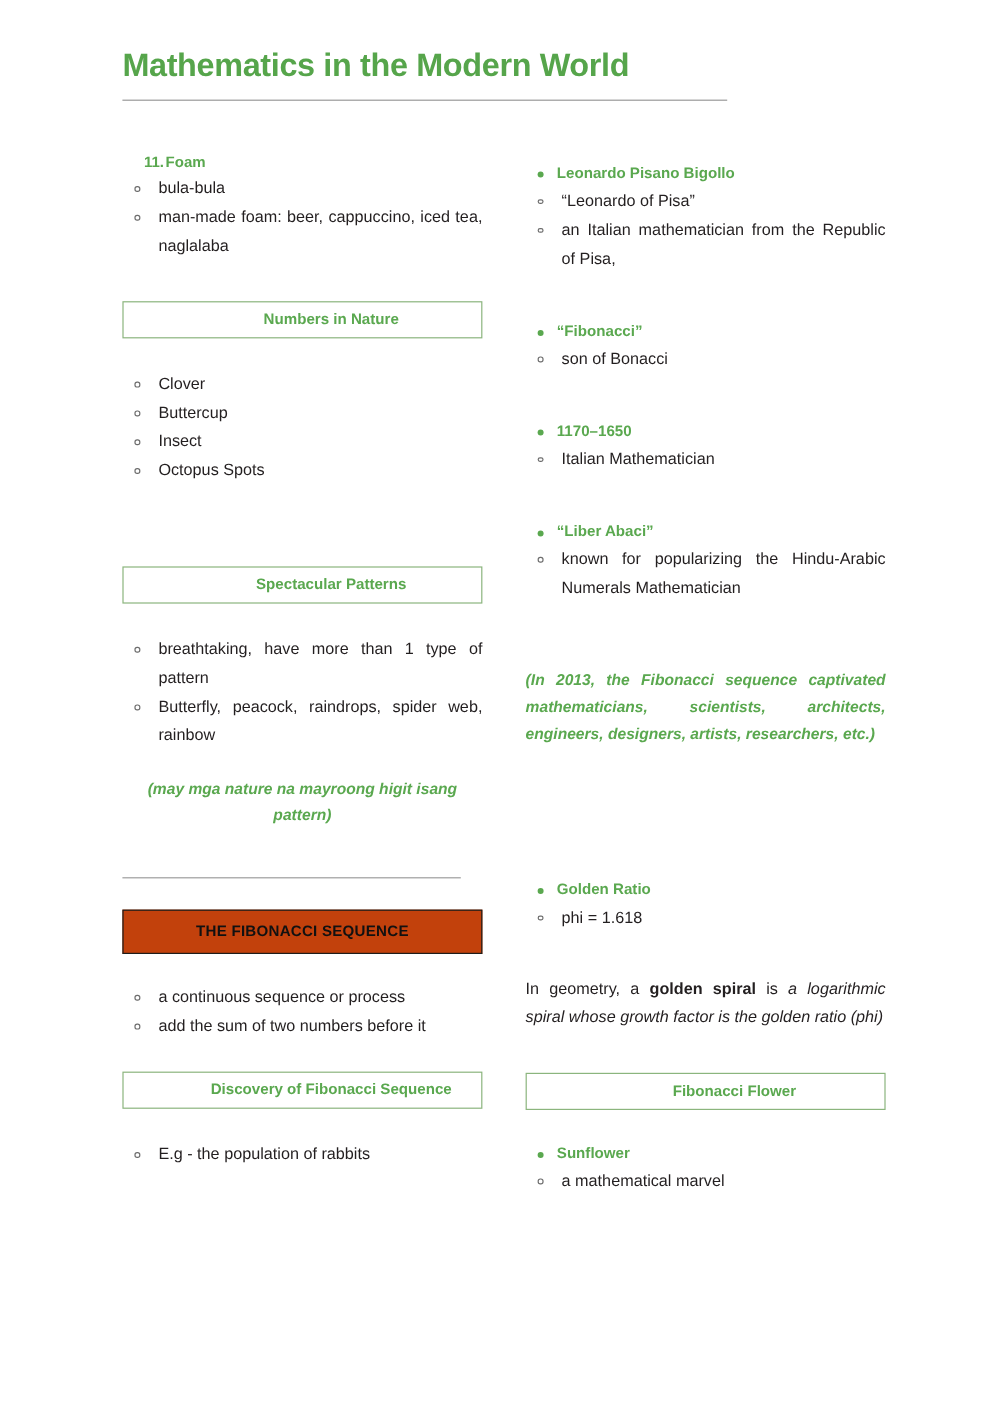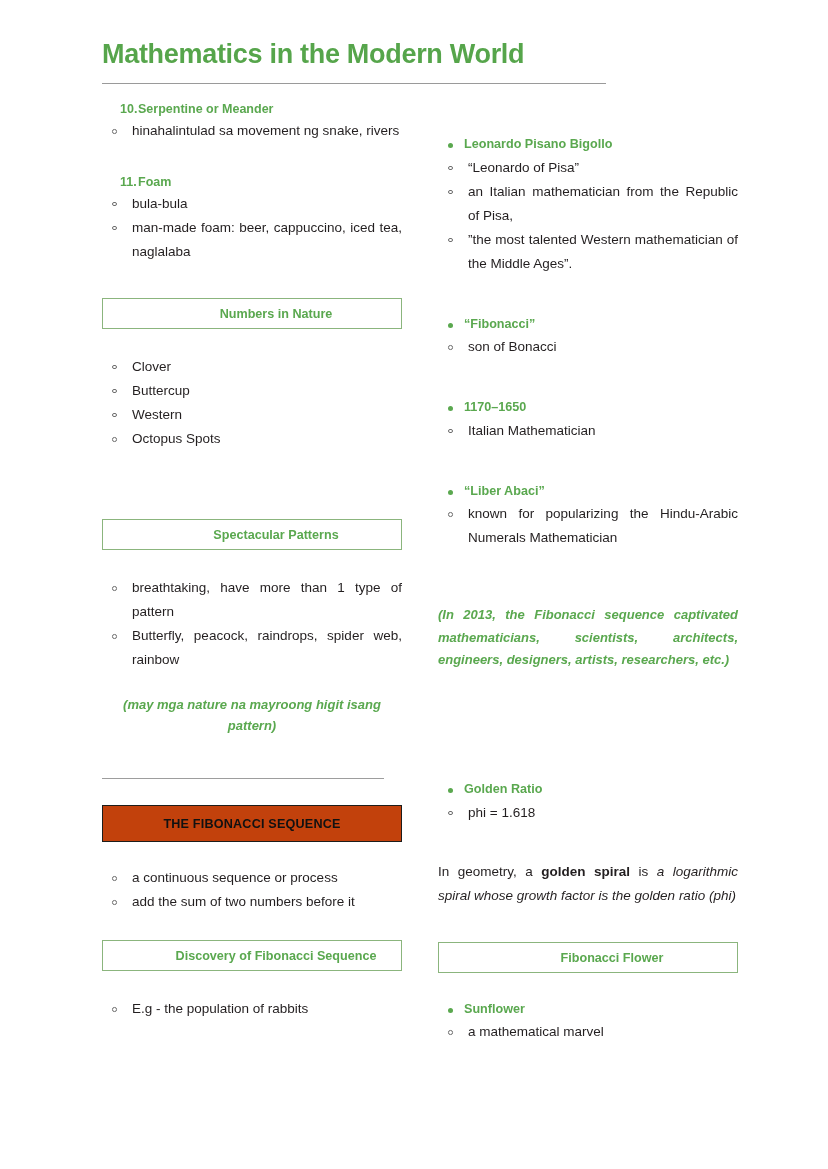--- a/index.html
+++ b/index.html
@@ -196,28 +196,20 @@
 
 <div class="page">
 
   <h1 class="doc-title">Mathematics in the Modern World</h1>
   <div class="title-rule"></div>
 
   <div class="columns">
 
     <div class="col">
 
-      <div class="num-item">
-        <div class="num-head">
-          <span class="num">10.</span><span>Serpentine or Meander</span>
-        </div>
-        <ul class="hollow indent-2">
-          <li class="hollow-item nojust">hinahalintulad sa movement ng snake, rivers</li>
-        </ul>
-      </div>
 
       <div class="sp26"></div>
 
       <div class="num-item">
         <div class="num-head">
           <span class="num">11.</span><span>Foam</span>
         </div>
         <ul class="hollow indent-2">
           <li class="hollow-item nojust">bula-bula</li>
           <li class="hollow-item">man-made foam: beer, cappuccino, iced tea, naglalaba</li>
@@ -226,21 +218,21 @@
 
       <div class="sp30"></div>
 
       <div class="section-box">
         <span class="section-box-label">Numbers in Nature</span>
       </div>
       <div class="sp26"></div>
       <ul class="hollow">
         <li class="hollow-item nojust">Clover</li>
         <li class="hollow-item nojust">Buttercup</li>
-        <li class="hollow-item nojust">Western</li>
+        <li class="hollow-item nojust">Insect</li>
         <li class="hollow-item nojust">Octopus Spots</li>
       </ul>
 
       <div class="sp68"></div>
 
       <div class="section-box">
         <span class="section-box-label">Spectacular Patterns</span>
       </div>
       <div class="sp26"></div>
       <ul class="hollow">
@@ -279,21 +271,20 @@
 
 
       <div class="sp34"></div>
 
       <ul class="disc indent-right-1">
         <li class="disc-item">Leonardo Pisano Bigollo</li>
       </ul>
       <ul class="hollow indent-2">
         <li class="hollow-item nojust">“Leonardo of Pisa”</li>
         <li class="hollow-item">an Italian mathematician from the Republic of Pisa,</li>
-        <li class="hollow-item">”the most talented Western mathematician of the Middle Ages”.</li>
       </ul>
 
       <div class="sp38"></div>
 
       <ul class="disc indent-right-1">
         <li class="disc-item">“Fibonacci”</li>
       </ul>
       <ul class="hollow indent-2">
         <li class="hollow-item nojust">son of Bonacci</li>
       </ul>

